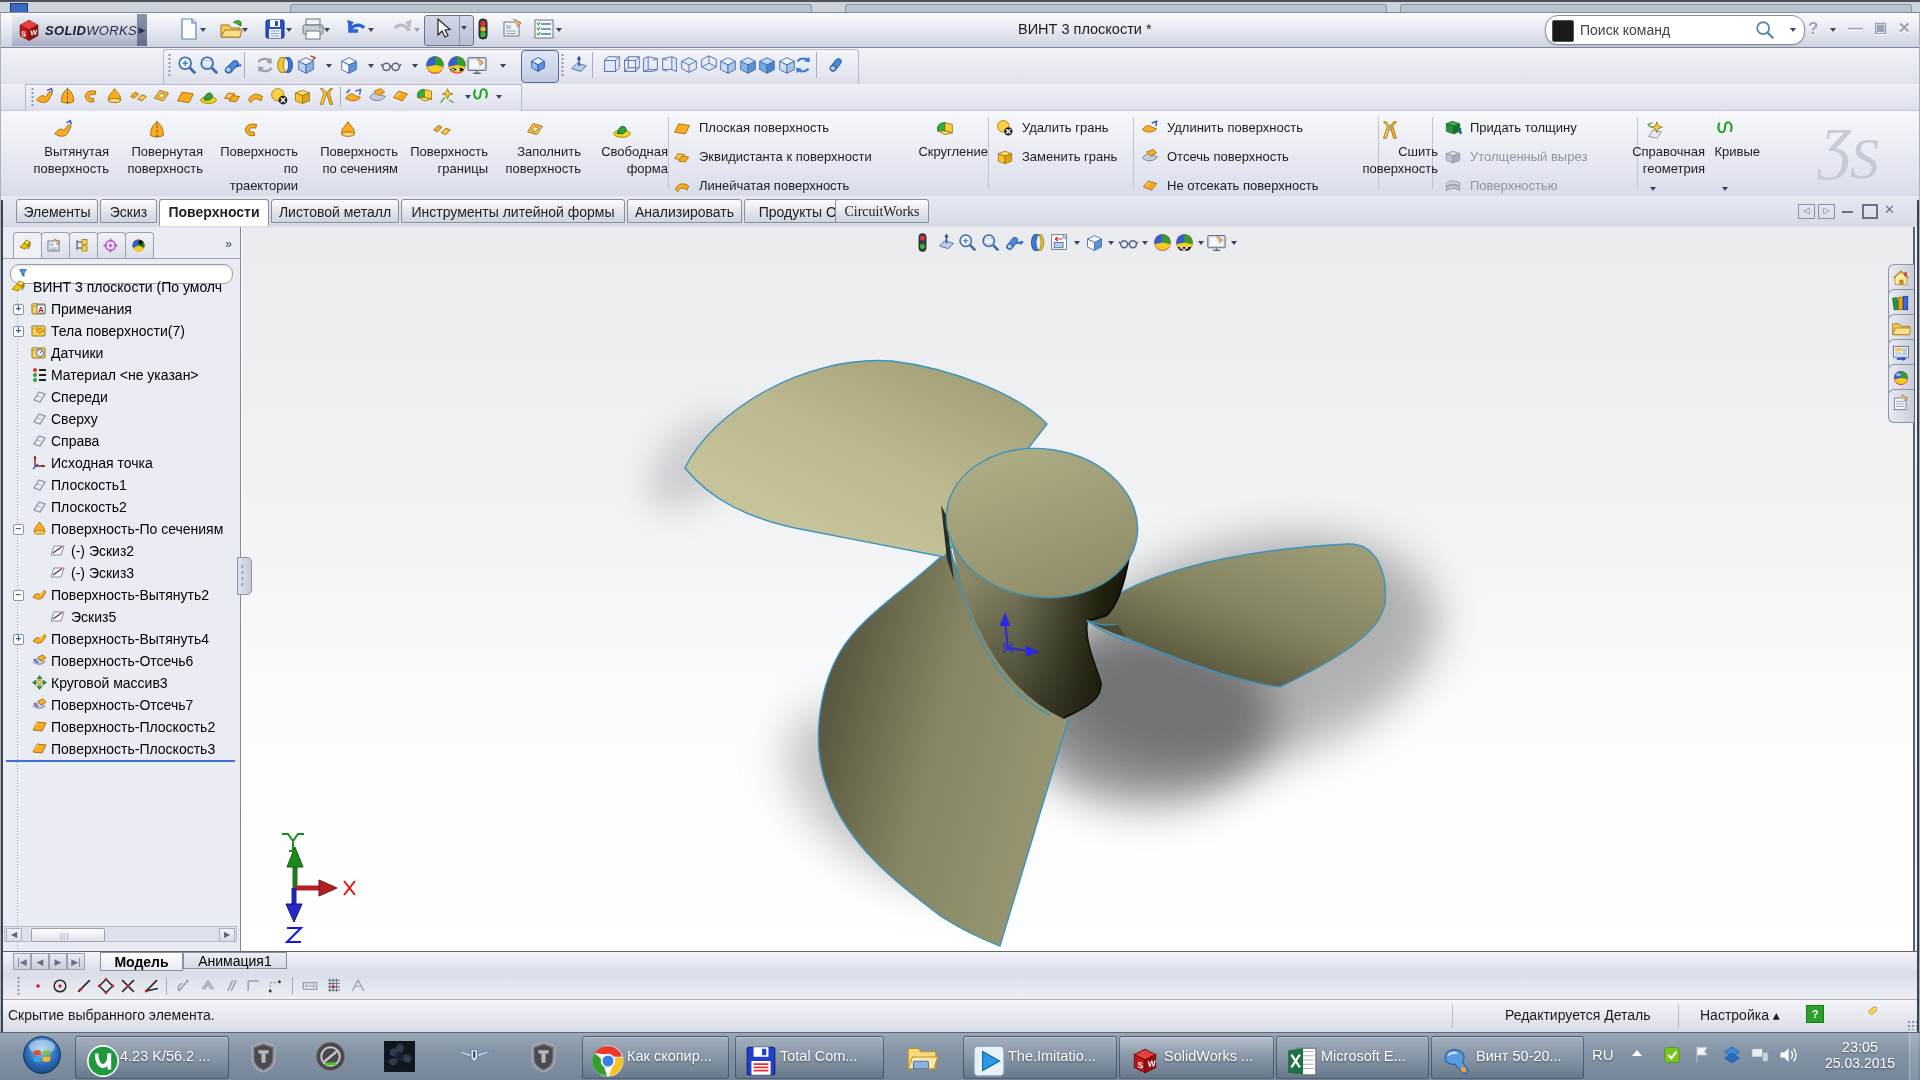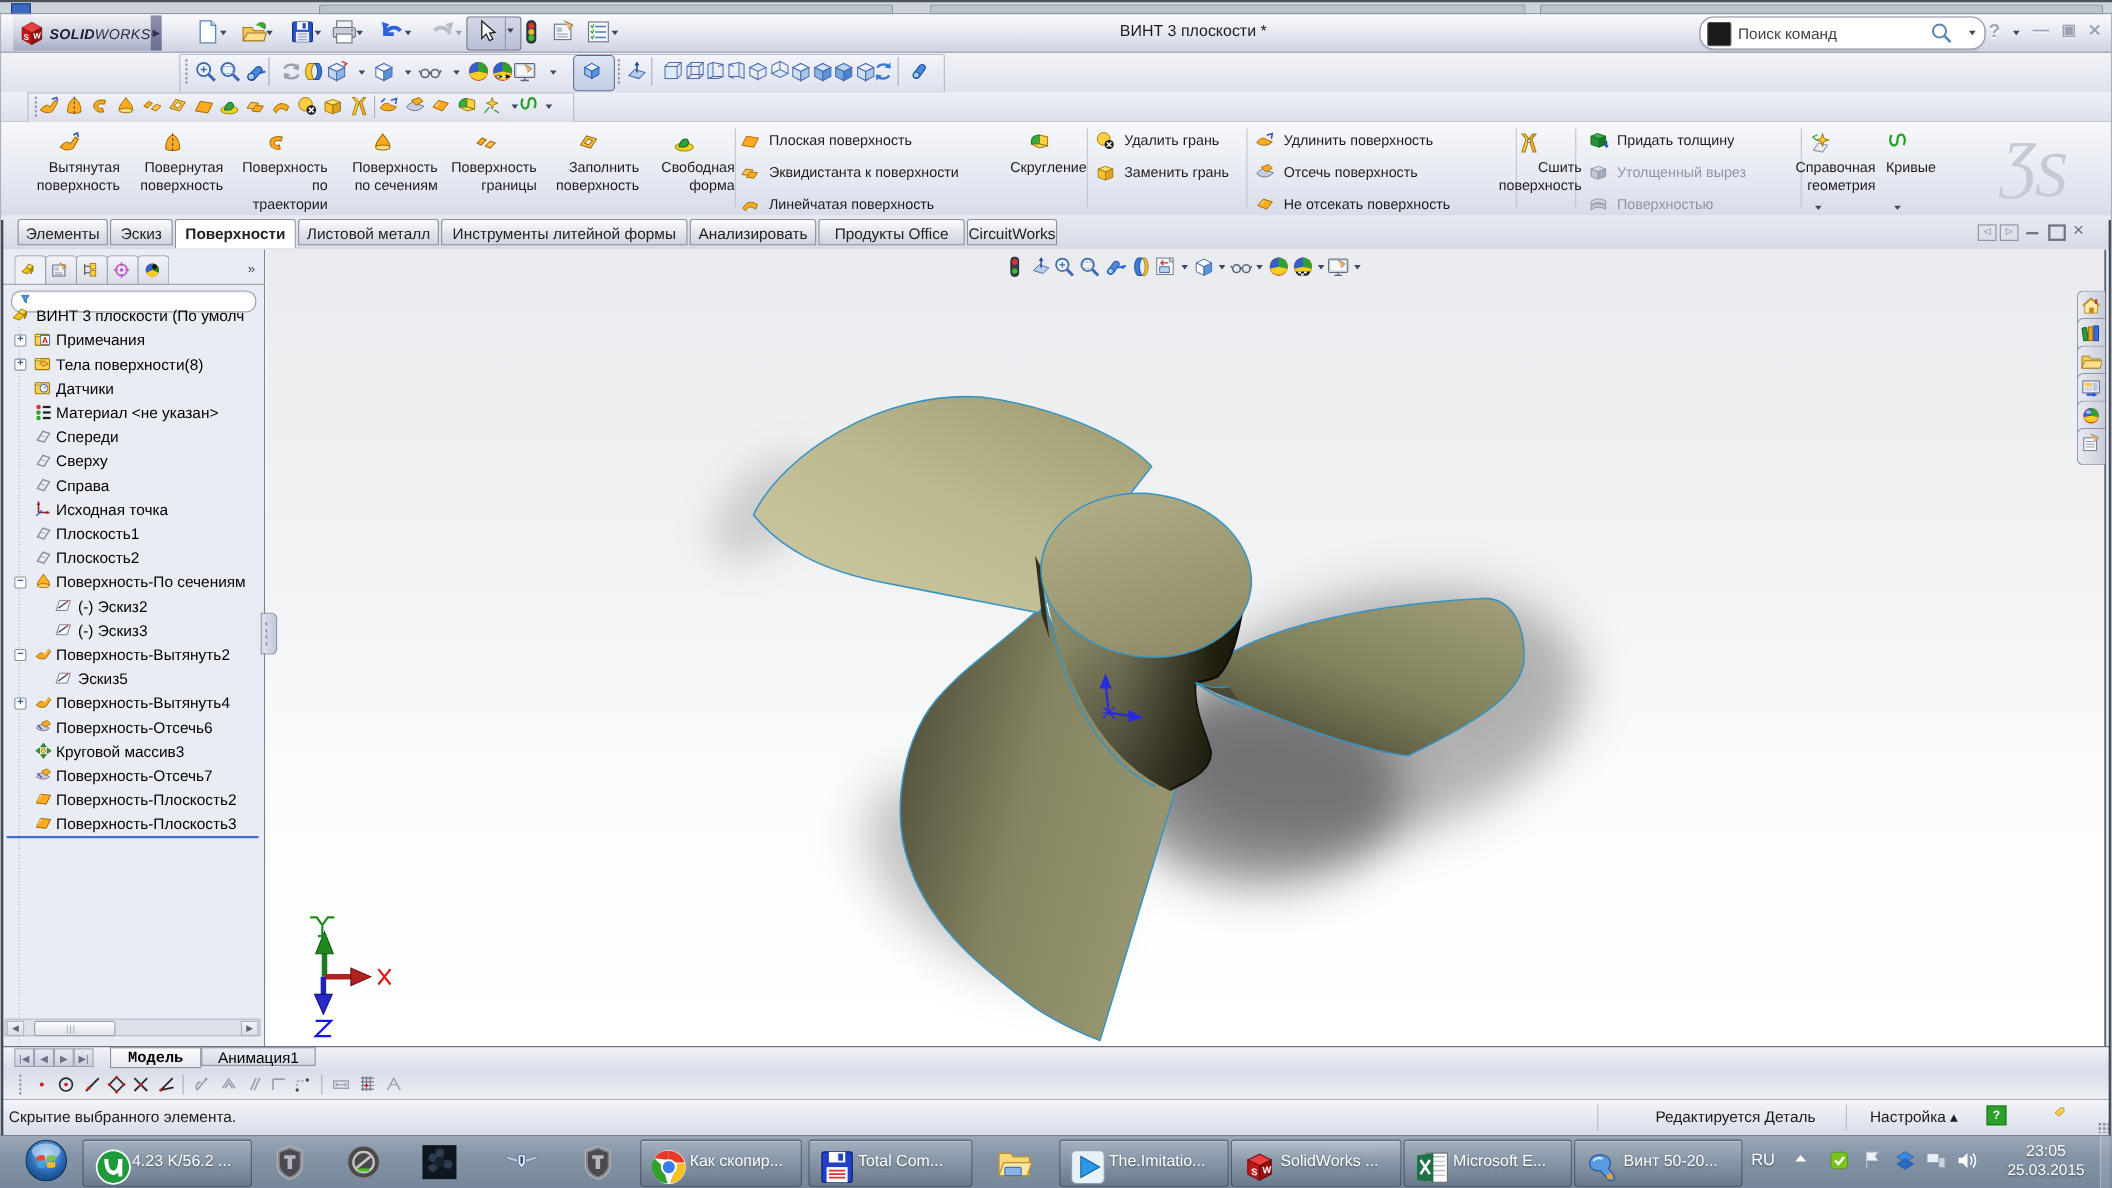--- a/index.html
+++ b/index.html
@@ -65,21 +65,21 @@
 #lhandle{position:absolute;left:237px;top:330px;width:13px;height:36px;background:linear-gradient(90deg,#dfe3ee,#c3c9da);border:1px solid #8d94a6;border-radius:0 5px 5px 0;}
 
 #viewport{position:absolute;left:242px;top:0;width:1671px;height:724px;}
 
 #tpline{position:absolute;left:1913px;top:0;width:2px;height:724px;background:#5c6272;}
 #tpstrip{position:absolute;left:1915px;top:0;width:5px;height:724px;background:#eef0f4;}
 .tptab{position:absolute;left:1888px;width:26px;height:34px;background:linear-gradient(90deg,#e8ebf2,#c8cdda);border:1px solid #8d94a6;border-radius:6px 0 0 6px;border-right:none;box-sizing:border-box;}
 
 #modelrow{left:0;top:951px;width:1920px;height:48px;background:linear-gradient(#f2f3f8,#d9dde8 45%,#eef0f5);border-top:1px solid #5f6575;box-sizing:border-box;}
 .vcr{position:absolute;top:1px;width:18px;height:17px;background:linear-gradient(#e9ebf2,#c9cedd);border:1px solid #9aa0b0;color:#6a7184;font-size:9px;text-align:center;line-height:16px;box-sizing:border-box;}
-#mtab{position:absolute;left:100px;top:0px;width:83px;height:19px;background:linear-gradient(#fefefe,#e6e9f1);border:1px solid #8a90a0;font-weight:bold;font-size:14px;text-align:center;line-height:18px;box-sizing:border-box;font-family:Liberation Mono, monospace;}
+#mtab{position:absolute;left:100px;top:0px;width:83px;height:19px;background:linear-gradient(#fefefe,#e6e9f1);border:1px solid #8a90a0;font-weight:bold;font-size:14px;text-align:center;line-height:18px;box-sizing:border-box;}
 #atab{position:absolute;left:183px;top:0px;width:104px;height:17px;background:linear-gradient(#eceef4,#d4d9e5);border:1px solid #8a90a0;font-size:14px;text-align:center;line-height:16px;box-sizing:border-box;}
 #sketchbar{position:absolute;left:14px;top:22px;width:400px;height:25px;}
 
 #statusbar{left:0;top:999px;width:1920px;height:33px;background:linear-gradient(#f4f5f9,#d8dce7);border-top:1px solid #aab0bd;box-sizing:border-box;color:#1a1a1a;font-size:14px;}
 
 #taskbar{left:0;top:1032px;width:1920px;height:48px;background:linear-gradient(#9aa7b7,#8494a6 40%,#76879b);border-top:1px solid #5c6b7c;box-sizing:border-box;}
 .tbtn{position:absolute;top:3px;height:41px;border:1px solid rgba(40,50,65,.55);border-radius:3px;background:linear-gradient(rgba(255,255,255,.25),rgba(255,255,255,.08) 45%,rgba(0,0,0,.08));box-shadow:inset 0 1px 0 rgba(255,255,255,.3);}
 .tbtn .lbl{position:absolute;left:44px;top:11px;font-size:14.5px;color:#fff;text-shadow:0 1px 2px rgba(0,0,0,.5);white-space:nowrap;}
 .tico{position:absolute;top:7px;width:28px;height:28px;}
 #tray{position:absolute;left:1584px;top:0;width:336px;height:64px;color:#fff;}
@@ -551,21 +551,21 @@
     </div>
 
   <div class="abs" id="tabbar">
     <div class="rtab" style="left:16px;width:82px;">Элементы</div>
     <div class="rtab" style="left:100px;width:57px;">Эскиз</div>
     <div class="rtab active" style="left:159px;width:110px;">Поверхности</div>
     <div class="rtab" style="left:271px;width:128px;">Листовой металл</div>
     <div class="rtab" style="left:401px;width:224px;">Инструменты литейной формы</div>
     <div class="rtab" style="left:627px;width:115px;">Анализировать</div>
     <div class="rtab" style="left:744px;width:133px;">Продукты Office</div>
-    <div class="rtab" style="left:879px;width:82px;">CircuitWorks</div>
+    <div class="rtab" style="left:835px;width:94px;font-family:Liberation Serif, serif;">CircuitWorks</div>
 <div id="tabwb">
 <span style="position:absolute;left:0;top:0;width:15px;height:13px;border:1px solid #8a90a2;font-size:8px;text-align:center;line-height:12px;color:#6a7184;">◁</span>
 <span style="position:absolute;left:20px;top:0;width:15px;height:13px;border:1px solid #8a90a2;font-size:8px;text-align:center;line-height:12px;color:#6a7184;">▷</span>
 <span style="position:absolute;left:44px;top:4px;width:11px;height:3px;border-bottom:2px solid #6a7184;"></span>
 <span style="position:absolute;left:64px;top:0;width:12px;height:11px;border:2px solid #6a7184;"></span>
 <span style="position:absolute;left:86px;top:-2px;font-size:13px;color:#6a7184;">✕</span>
 </div>
   </div>
 
   <div class="abs" id="main">
@@ -798,21 +798,21 @@
             </svg></span>
           <span class="tt" style="left:51px;">Примечания</span>
         </div>
         <div class="trow" style="top:93px;width:241px;">
           <div class="pm" style="left:13px;">+</div>
           <span class="ti" style="left:31px;"><svg width="17" height="17" viewBox="0 0 17 17">
               <rect x="1" y="4" width="13" height="10" rx="1" fill="#ffd255" stroke="#9a7a10"></rect>
               <path d="M1,4 L6,4 L7,6 L1,6 Z" fill="#ffe79a" stroke="#9a7a10" stroke-width="0.7"></path>
               <path d="M5,8 L10,6 L13,9 L8,11 Z" fill="#ffb73e" stroke="#9a6a00" stroke-width="0.8"></path>
             </svg></span>
-          <span class="tt" style="left:51px;">Тела поверхности(8)</span>
+          <span class="tt" style="left:51px;">Тела поверхности(7)</span>
         </div>
         <div class="trow" style="top:115px;width:241px;">
           <span class="ti" style="left:31px;"><svg width="17" height="17" viewBox="0 0 17 17">
               <rect x="1" y="4" width="13" height="10" rx="1" fill="#ffd255" stroke="#9a7a10"></rect>
               <path d="M1,4 L6,4 L7,6 L1,6 Z" fill="#ffe79a" stroke="#9a7a10" stroke-width="0.7"></path>
               <circle cx="9" cy="9" r="3.6" fill="#e8f2ff" stroke="#3a6ab0" stroke-width="0.9"></circle>
               <path d="M9,9 L11,7" stroke="#c00" stroke-width="0.9"></path>
             </svg></span>
           <span class="tt" style="left:51px;">Датчики</span>
         </div>

